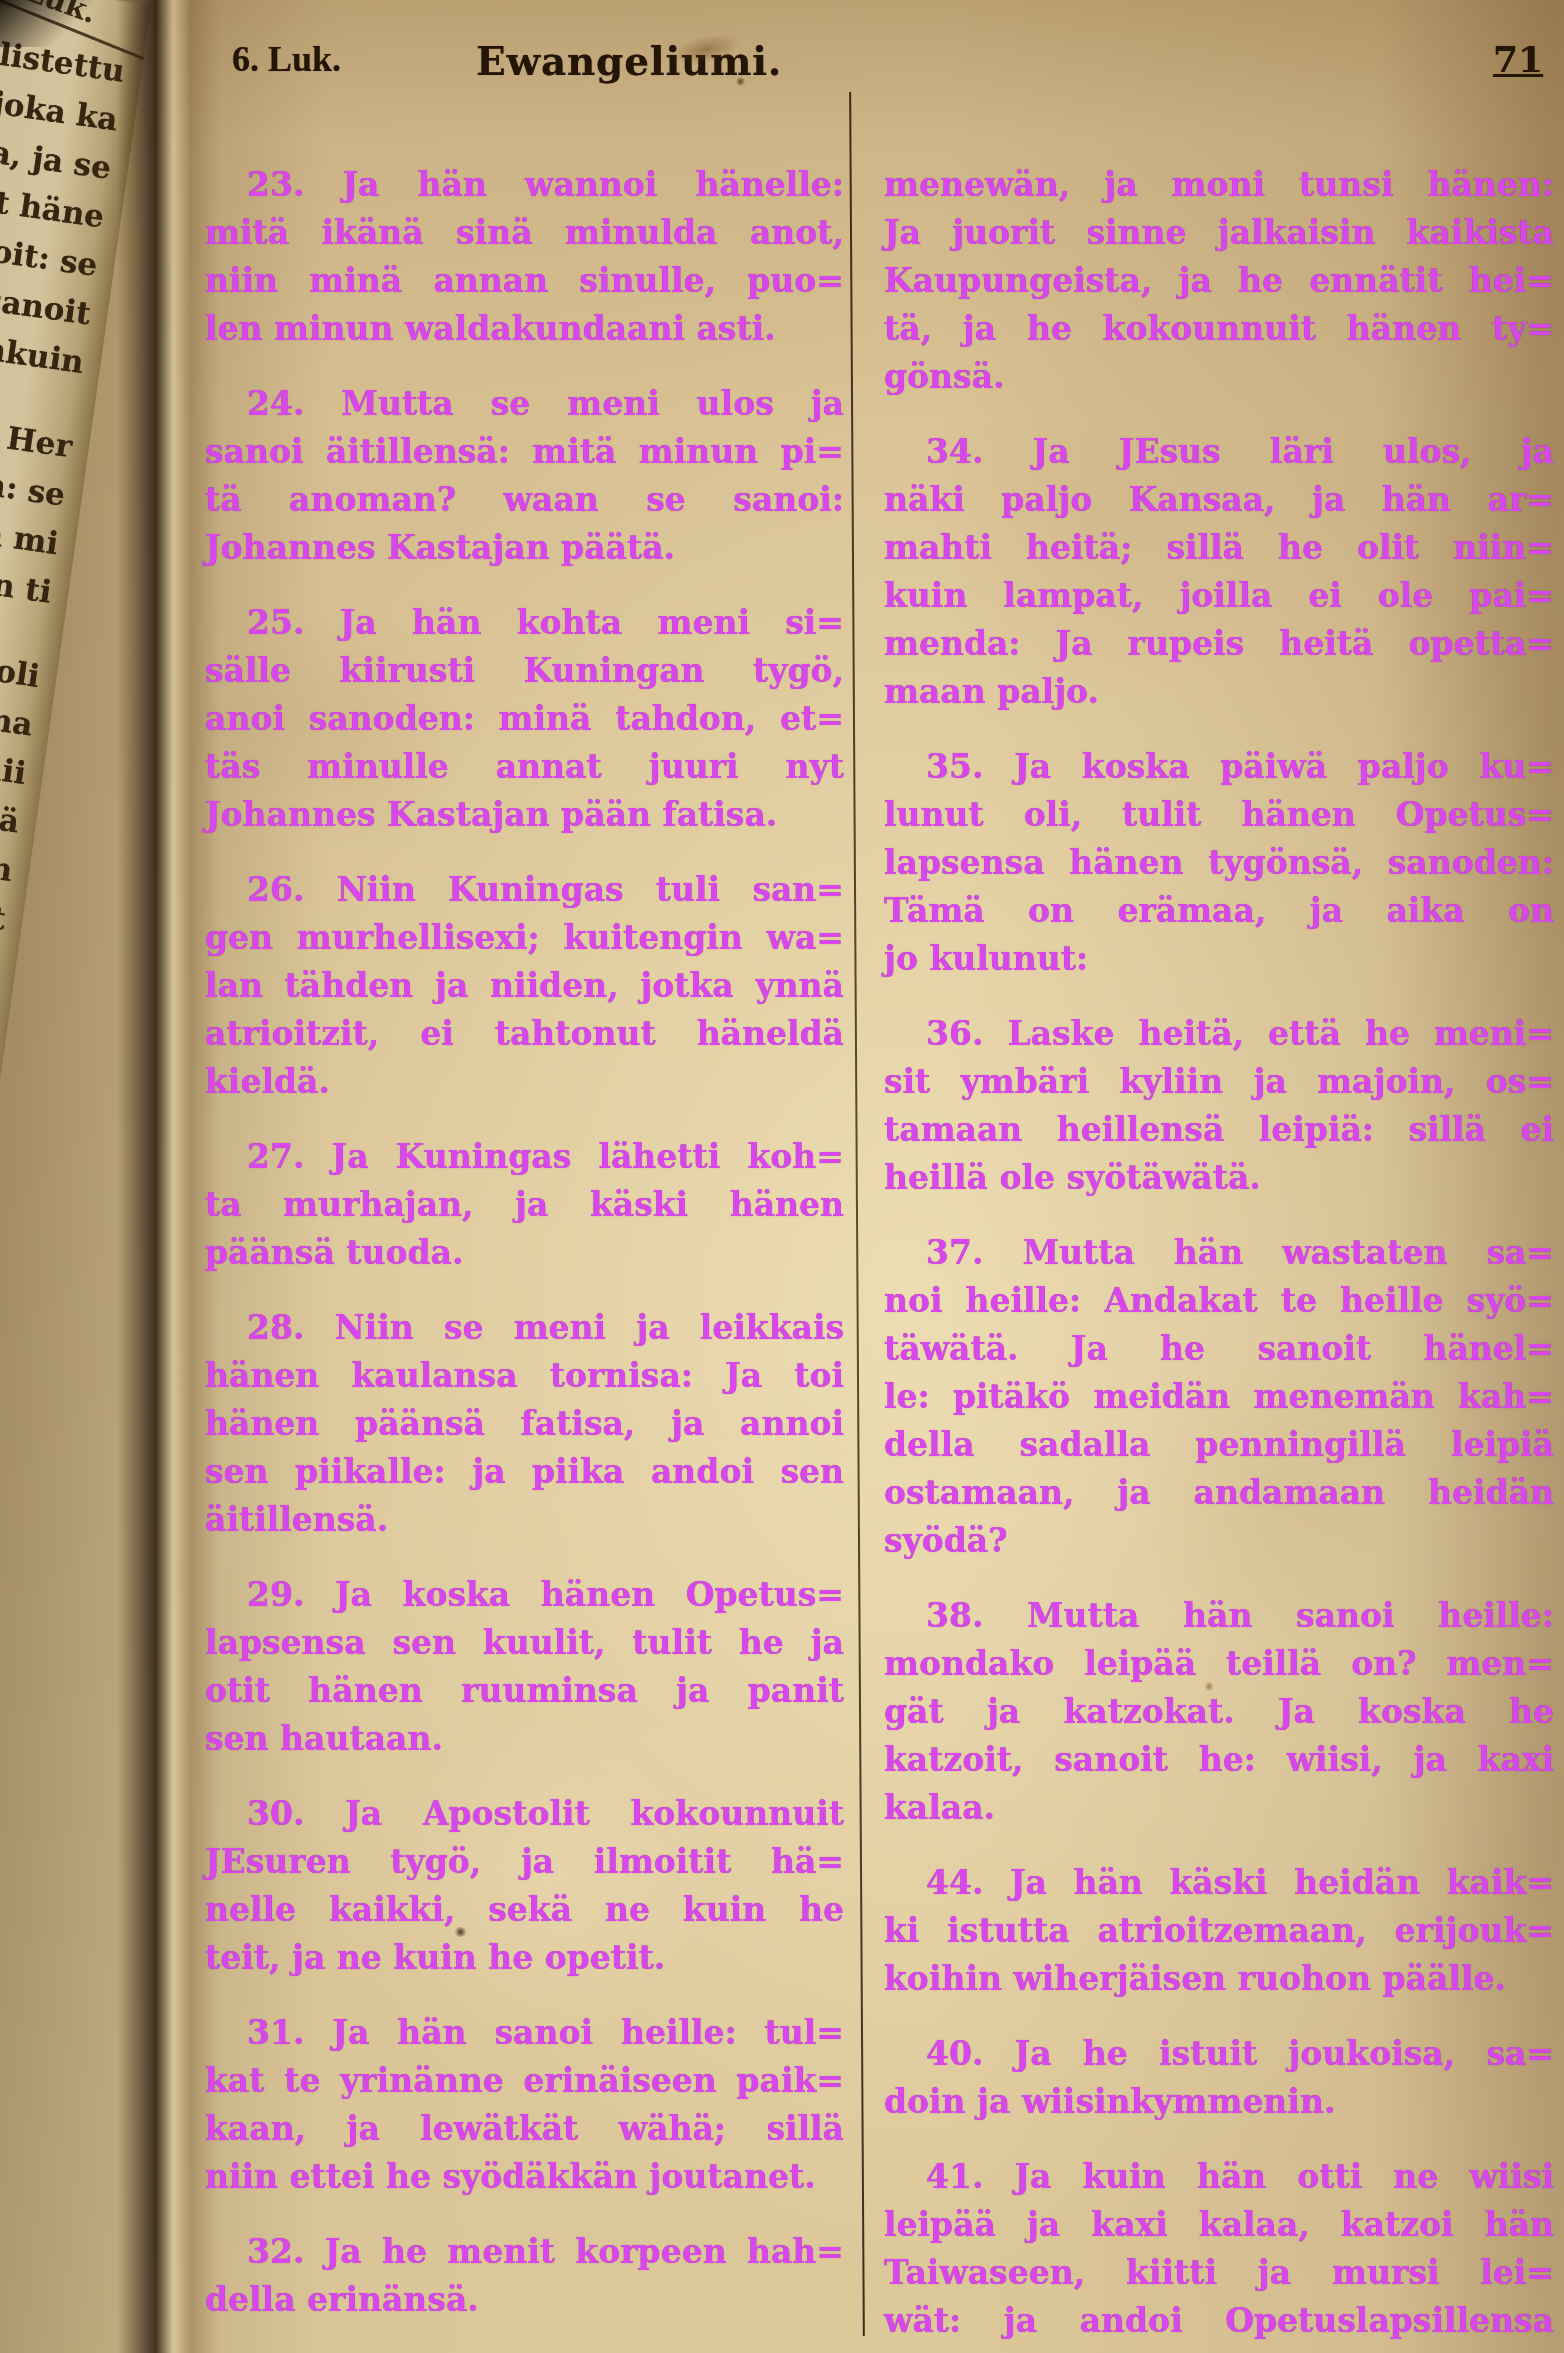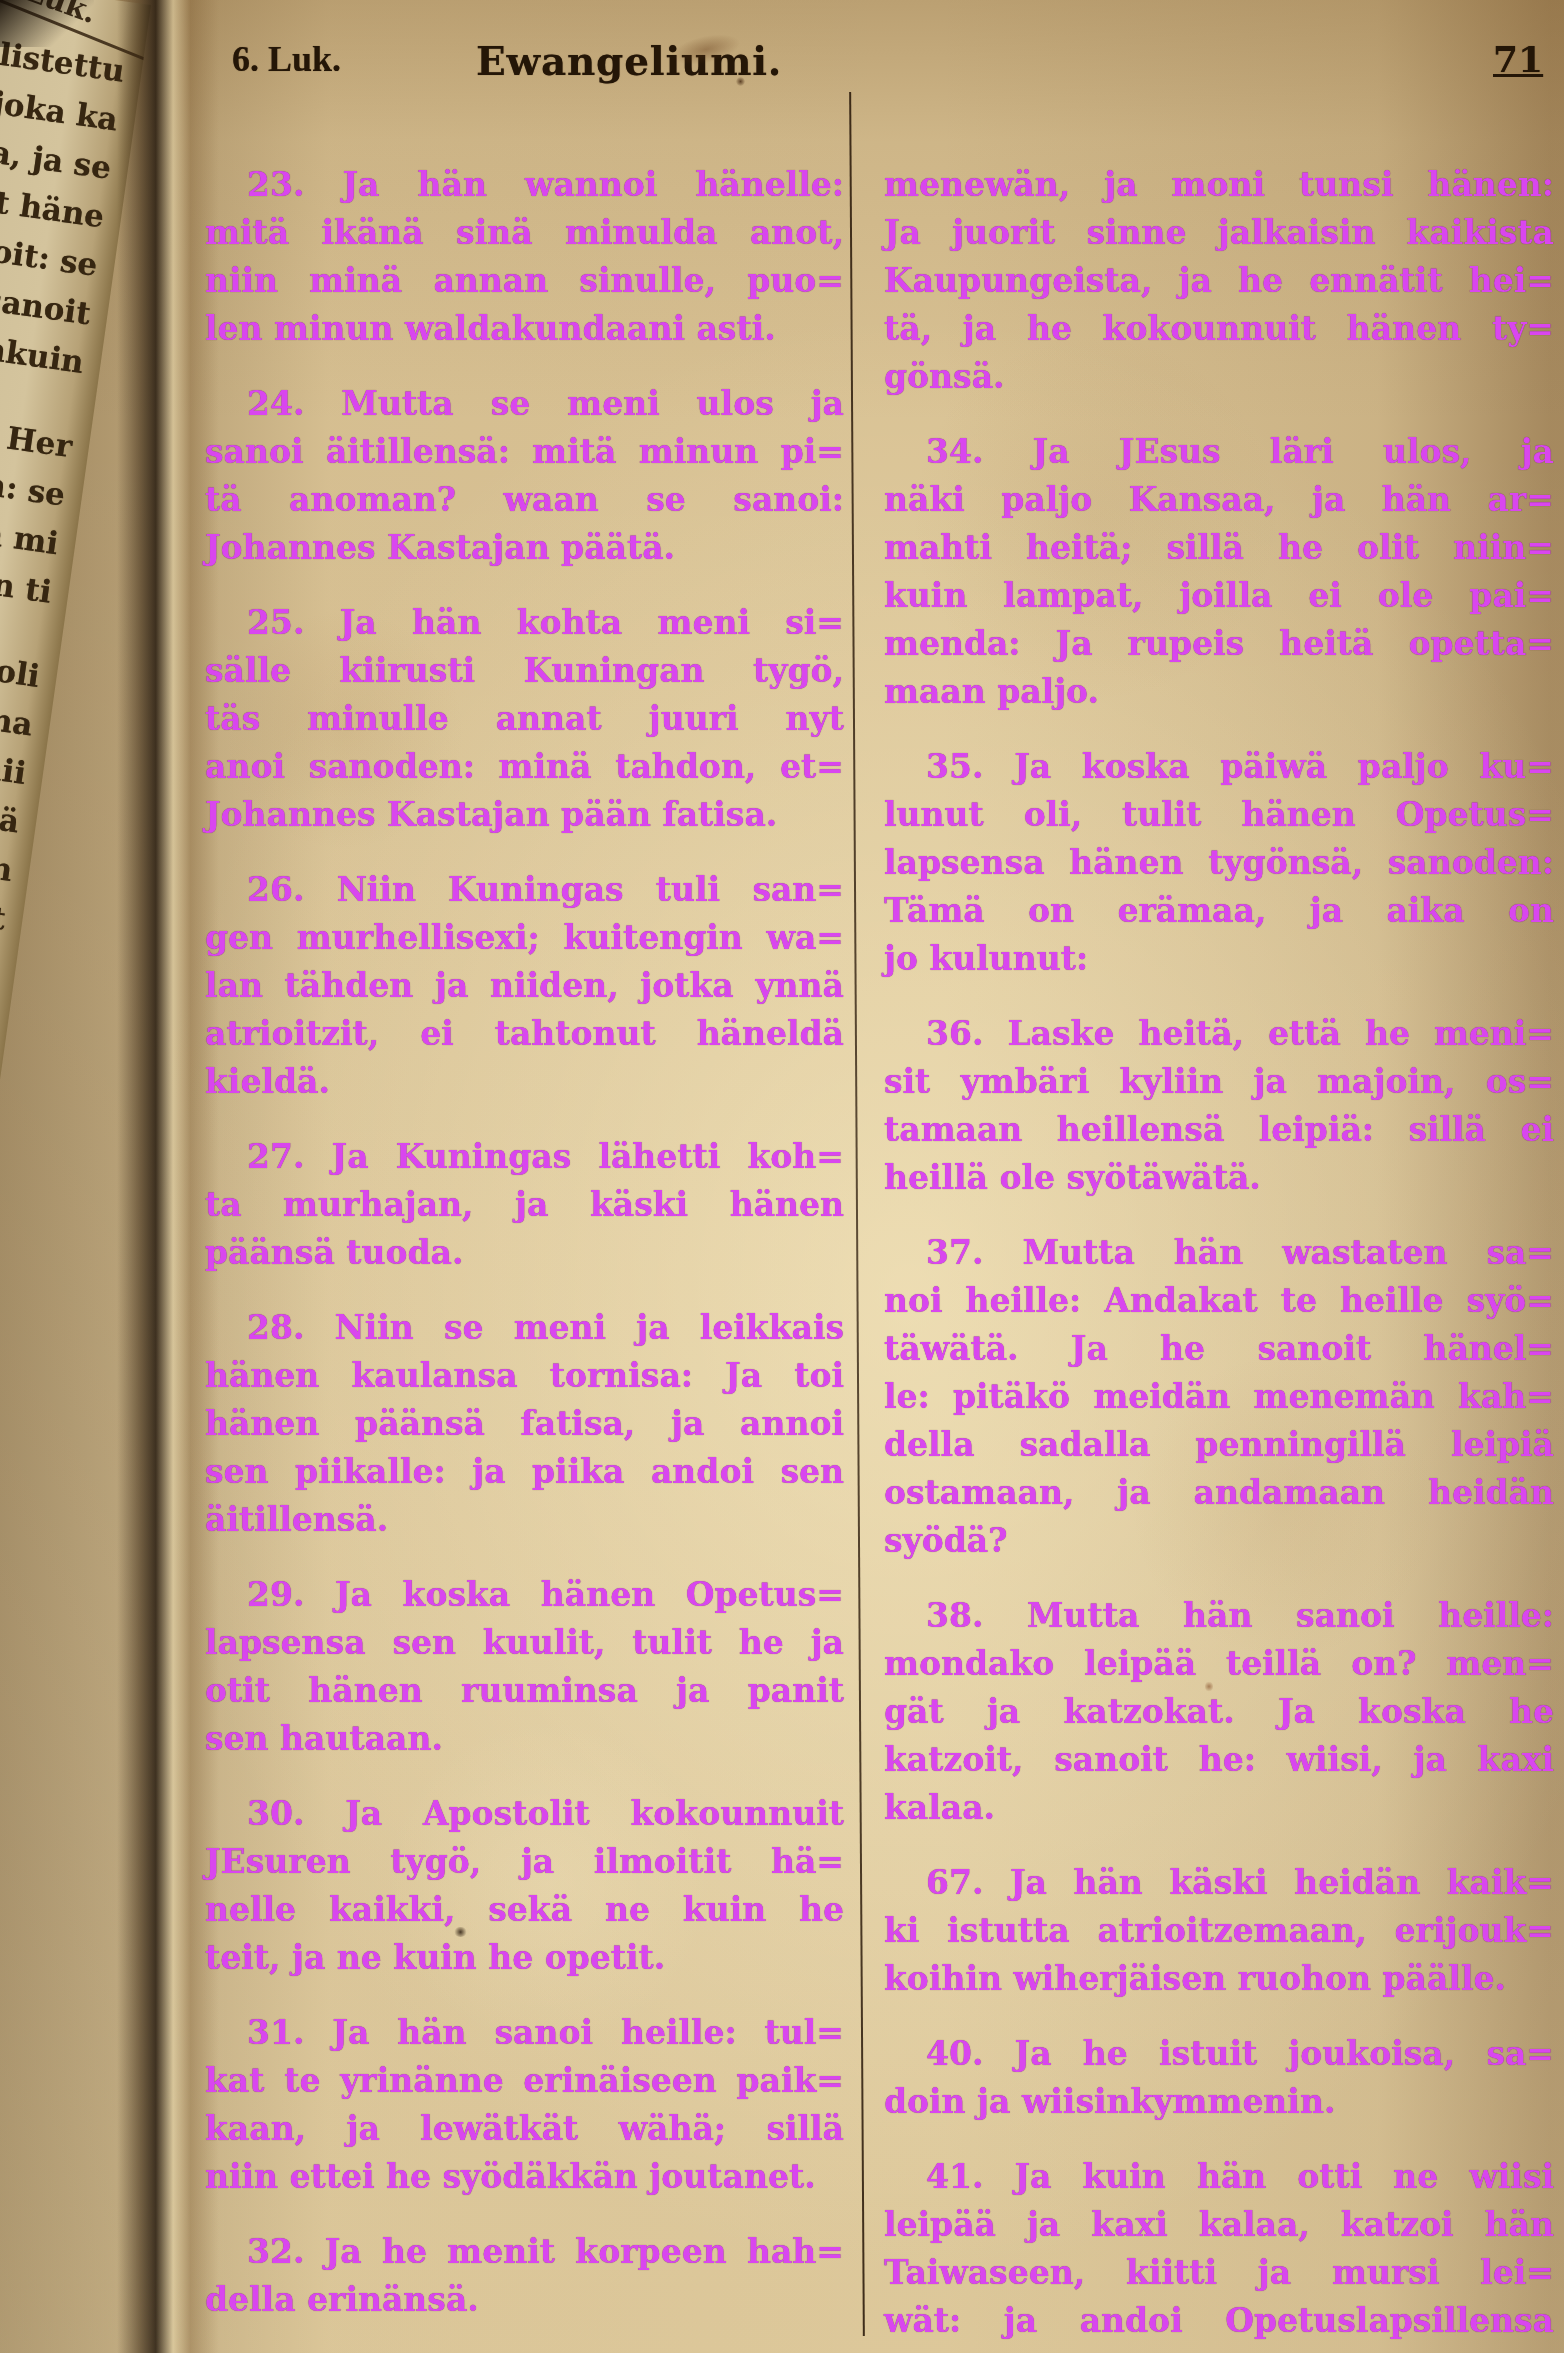--- a/index.html
+++ b/index.html
@@ -235,22 +235,22 @@
       </div>
       <div class="para">
         <div class="line vstart">24. Mutta se meni ulos ja</div>
         <div class="line">sanoi äitillensä: mitä minun pi=</div>
         <div class="line">tä anoman? waan se sanoi:</div>
         <div class="line nojust">Johannes Kastajan päätä.</div>
       </div>
       <div class="para">
         <div class="line vstart">25. Ja hän kohta meni si=</div>
         <div class="line">sälle kiirusti Kuningan tygö,</div>
+        <div class="line">anoi sanoden: minä tahdon, et=</div>
         <div class="line">täs minulle annat juuri nyt</div>
-        <div class="line">anoi sanoden: minä tahdon, et=</div>
         <div class="line nojust">Johannes Kastajan pään fatisa.</div>
       </div>
       <div class="para">
         <div class="line vstart">26. Niin Kuningas tuli san=</div>
         <div class="line">gen murhellisexi; kuitengin wa=</div>
         <div class="line">lan tähden ja niiden, jotka ynnä</div>
         <div class="line">atrioitzit, ei tahtonut häneldä</div>
         <div class="line nojust">kieldä.</div>
       </div>
       <div class="para">
@@ -330,21 +330,21 @@
         <div class="line nojust">syödä?</div>
       </div>
       <div class="para">
         <div class="line vstart">38. Mutta hän sanoi heille:</div>
         <div class="line">mondako leipää teillä on? men=</div>
         <div class="line">gät ja katzokat. Ja koska he</div>
         <div class="line">katzoit, sanoit he: wiisi, ja kaxi</div>
         <div class="line nojust">kalaa.</div>
       </div>
       <div class="para">
-        <div class="line vstart">67. Ja hän käski heidän kaik=</div>
+        <div class="line vstart">44. Ja hän käski heidän kaik=</div>
         <div class="line">ki istutta atrioitzemaan, erijouk=</div>
         <div class="line nojust">koihin wiherjäisen ruohon päälle.</div>
       </div>
       <div class="para">
         <div class="line vstart">40. Ja he istuit joukoisa, sa=</div>
         <div class="line nojust">doin ja wiisinkymmenin.</div>
       </div>
       <div class="para">
         <div class="line vstart">41. Ja kuin hän otti ne wiisi</div>
         <div class="line">leipää ja kaxi kalaa, katzoi hän</div>

